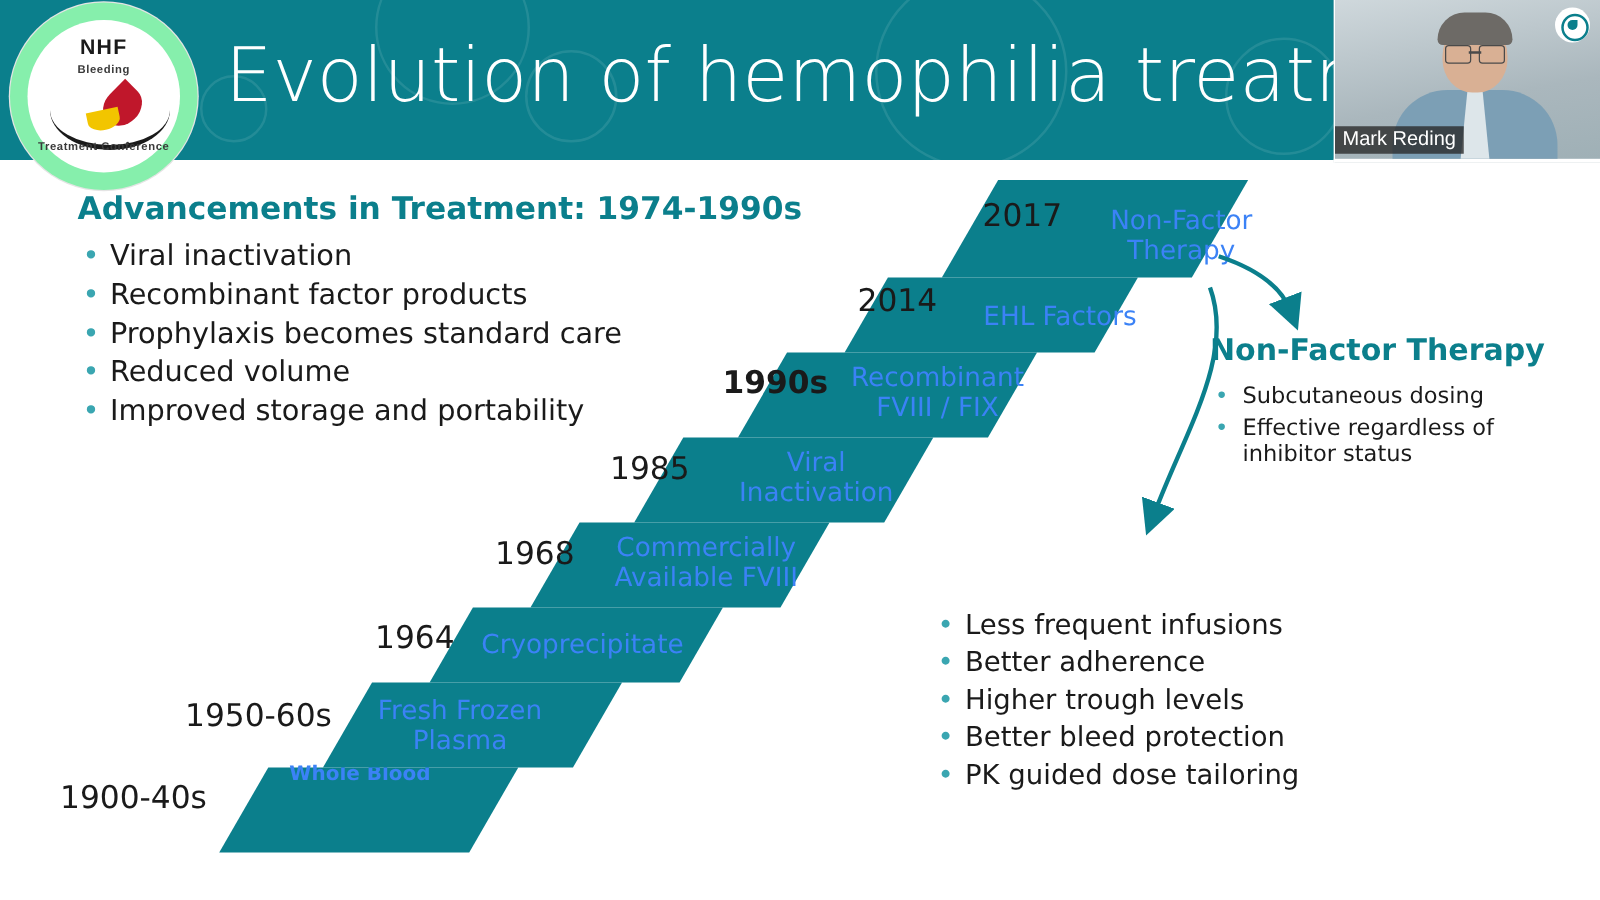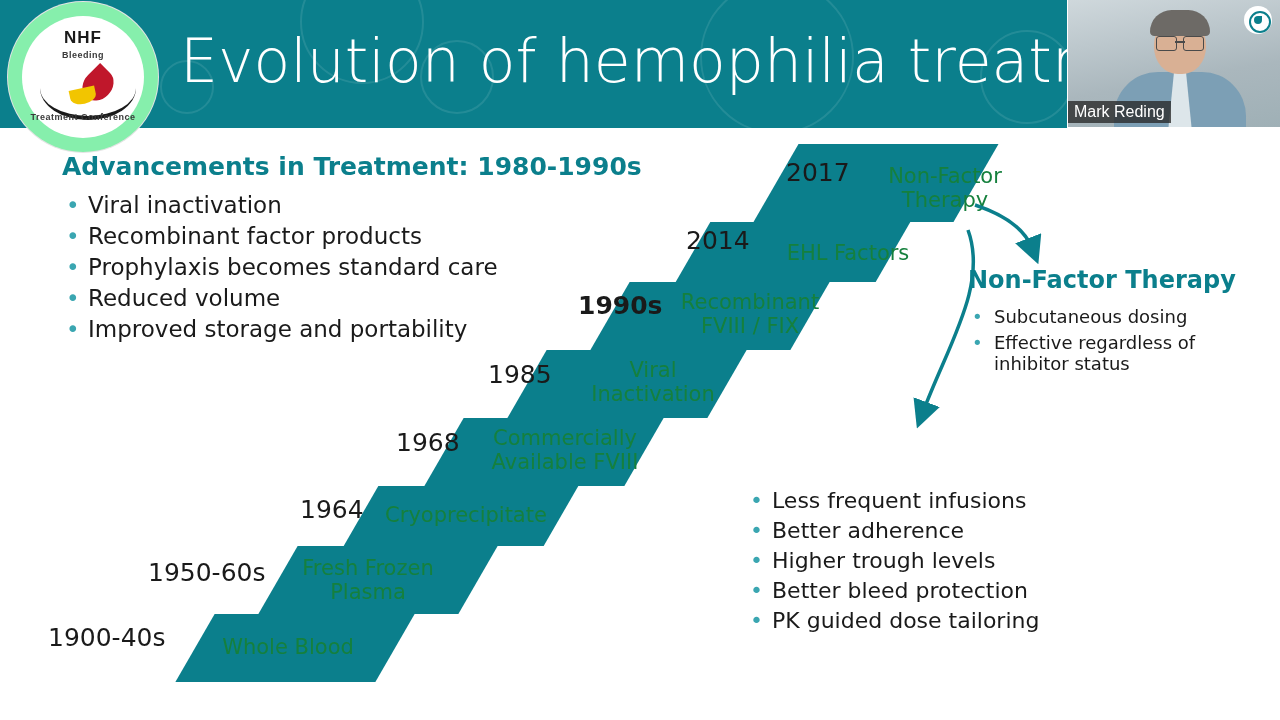--- a/index.html
+++ b/index.html
@@ -151,21 +151,21 @@
   .bullet-list li.wrap { white-space: normal; }
 
   
   .step {
     position: absolute;
     background: #0b7f8c;
     transform: skewX(-30deg);
   }
   .step-label {
     position: absolute;
-    color: #15803d;
+    color: #3b82f6;
     font-family: "DejaVu Sans", sans-serif;
     text-align: center;
     line-height: 1.15;
     pointer-events: none;
   }
   .year-label {
     position: absolute;
     color: #1a1a1a;
     font-family: "DejaVu Sans", sans-serif;
     font-size: 25px;
@@ -302,21 +302,21 @@
       <div class="logo-arcline2">Bleeding</div>
       <div class="logo-swoosh"></div>
       <div class="logo-drop">
         <div class="red"></div>
         <div class="yellow"></div>
       </div>
       <div class="logo-arcline">Treatment Conference</div>
     </div>
   </div>
 
-  <div class="heading-teal" style="left:62px; top:152px; font-size:25px;">Advancements in Treatment: 1980-1990s</div>
+  <div class="heading-teal" style="left:62px; top:152px; font-size:25px;">Advancements in Treatment: 1974-1990s</div>
   <ul class="bullet-list" style="left:62px; top:192px; font-size:23px;">
     <li>Viral inactivation</li>
     <li>Recombinant factor products</li>
     <li>Prophylaxis becomes standard care</li>
     <li>Reduced volume</li>
     <li>Improved storage and portability</li>
   </ul>
 
   <div class="heading-teal" style="left:968px; top:266px; font-size:24px;">Non-Factor Therapy</div>
   <ul class="bullet-list" style="left:968px; top:306px; font-size:18px; width:300px;">
@@ -326,21 +326,21 @@
 
   <ul class="bullet-list" style="left:746px; top:488px; font-size:22px;">
     <li>Less frequent infusions</li>
     <li>Better adherence</li>
     <li>Higher trough levels</li>
     <li>Better bleed protection</li>
     <li>PK guided dose tailoring</li>
   </ul>
 
   <div class="step" style="left:195px; top:614px; width:200px; height:68px;"></div>
-  <div class="step-label" style="left:188px; top:635px; width:200px; font-size:21px;">Whole Blood</div>
+  <div class="step-label" style="left:188px; top:610px; width:200px; font-size:16px;font-weight:bold;">Whole Blood</div>
   <div class="year-label" style="left:48px; top:623px;">1900-40s</div>
 
   <div class="step" style="left:278px; top:546px; width:200px; height:68px;"></div>
   <div class="step-label" style="left:268px; top:556px; width:200px; font-size:21px; white-space:pre-line;">Fresh Frozen
 Plasma</div>
   <div class="year-label" style="left:148px; top:558px;">1950-60s</div>
 
   <div class="step" style="left:361px; top:486px; width:200px; height:60px;"></div>
   <div class="step-label" style="left:366px; top:503px; width:200px; font-size:21px;">Cryoprecipitate</div>
   <div class="year-label" style="left:300px; top:495px;">1964</div>

